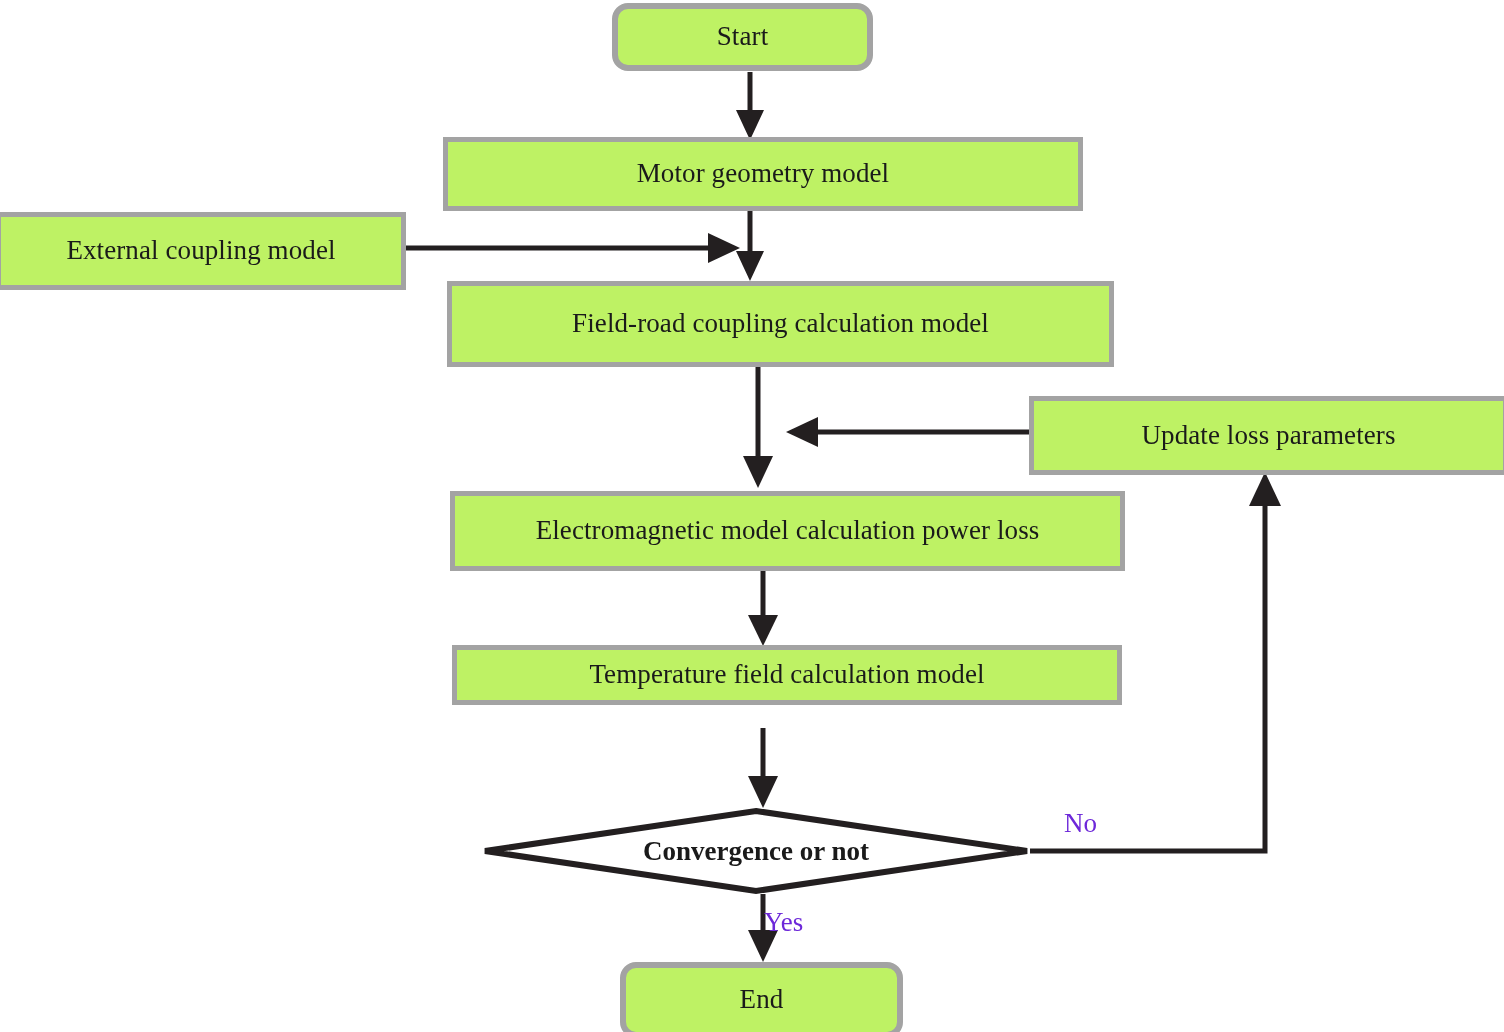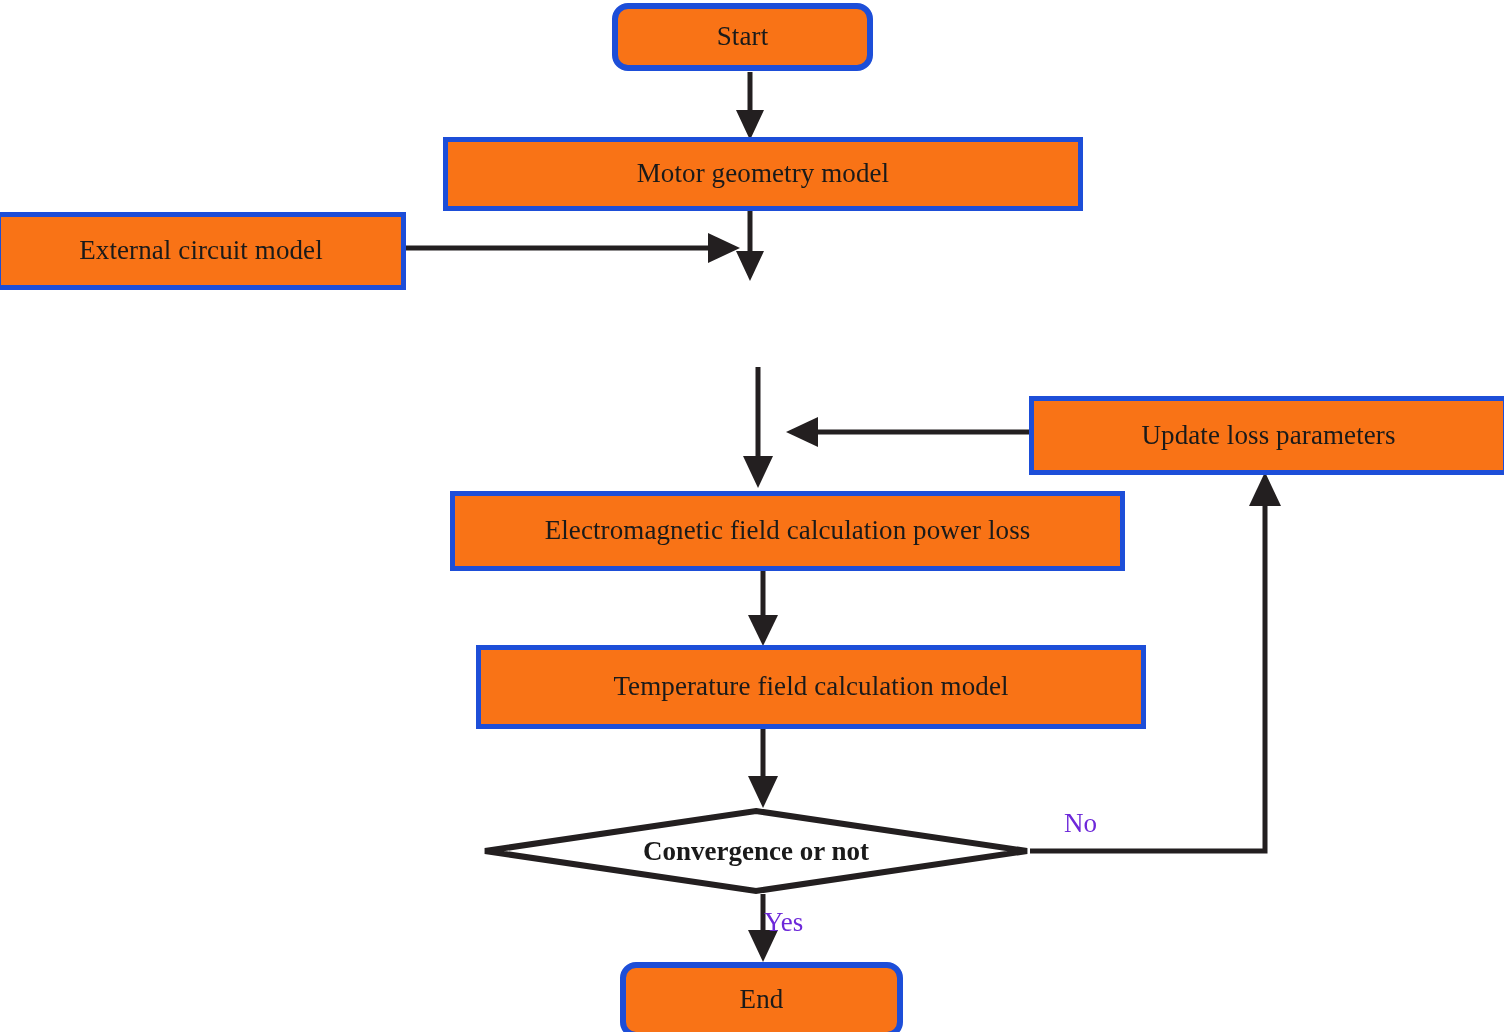--- a/index.html
+++ b/index.html
@@ -19,22 +19,22 @@
     background: #ffffff;
     overflow: hidden;
   }
   
   .node {
     position: absolute;
     box-sizing: border-box;
     display: flex;
     align-items: center;
     justify-content: center;
-    background: #f97316;
-    border: 5px solid #1d4ed8;
+    background: #bef264;
+    border: 5px solid #a3a3a3;
     z-index: 3;
   }
   .node.terminal {
     border-radius: 16px;
     border-width: 6px;
   }
   .node .node-label {
     font-size: 27px;
     line-height: 1.1;
     color: #1a1a1a;
@@ -147,33 +147,36 @@
 
   <div class="node terminal" style="left:612px; top:3px; width:261px; height:68px;">
     <span class="node-label">Start</span>
   </div>
 
   <div class="node" style="left:443px; top:137px; width:640px; height:74px;">
     <span class="node-label">Motor geometry model</span>
   </div>
 
   <div class="node" style="left:-4px; top:212px; width:410px; height:78px;">
-    <span class="node-label">External circuit model</span>
+    <span class="node-label">External coupling model</span>
   </div>
 
+  <div class="node" style="left:447px; top:281px; width:667px; height:86px;">
+    <span class="node-label">Field-road coupling calculation model</span>
+  </div>
 
   <div class="node" style="left:1029px; top:396px; width:479px; height:79px;">
     <span class="node-label">Update loss parameters</span>
   </div>
 
   <div class="node" style="left:450px; top:491px; width:675px; height:80px;">
-    <span class="node-label">Electromagnetic field calculation power loss</span>
+    <span class="node-label">Electromagnetic model calculation power loss</span>
   </div>
 
-  <div class="node" style="left:476px; top:645px; width:670px; height:84px;">
+  <div class="node" style="left:452px; top:645px; width:670px; height:60px;">
     <span class="node-label">Temperature field calculation model</span>
   </div>
 
   <div class="diamond-wrap" style="left:482px; top:808px; width:548px; height:86px;">
     <svg width="548" height="86" viewBox="0 0 548 86" aria-hidden="true">
       <polygon points="274,3 545,43 274,83 3,43" fill="#ffffff" stroke="#231f20" stroke-width="6" stroke-linejoin="miter"></polygon>
     </svg>
     <span class="diamond-label">Convergence or not</span>
   </div>
 

